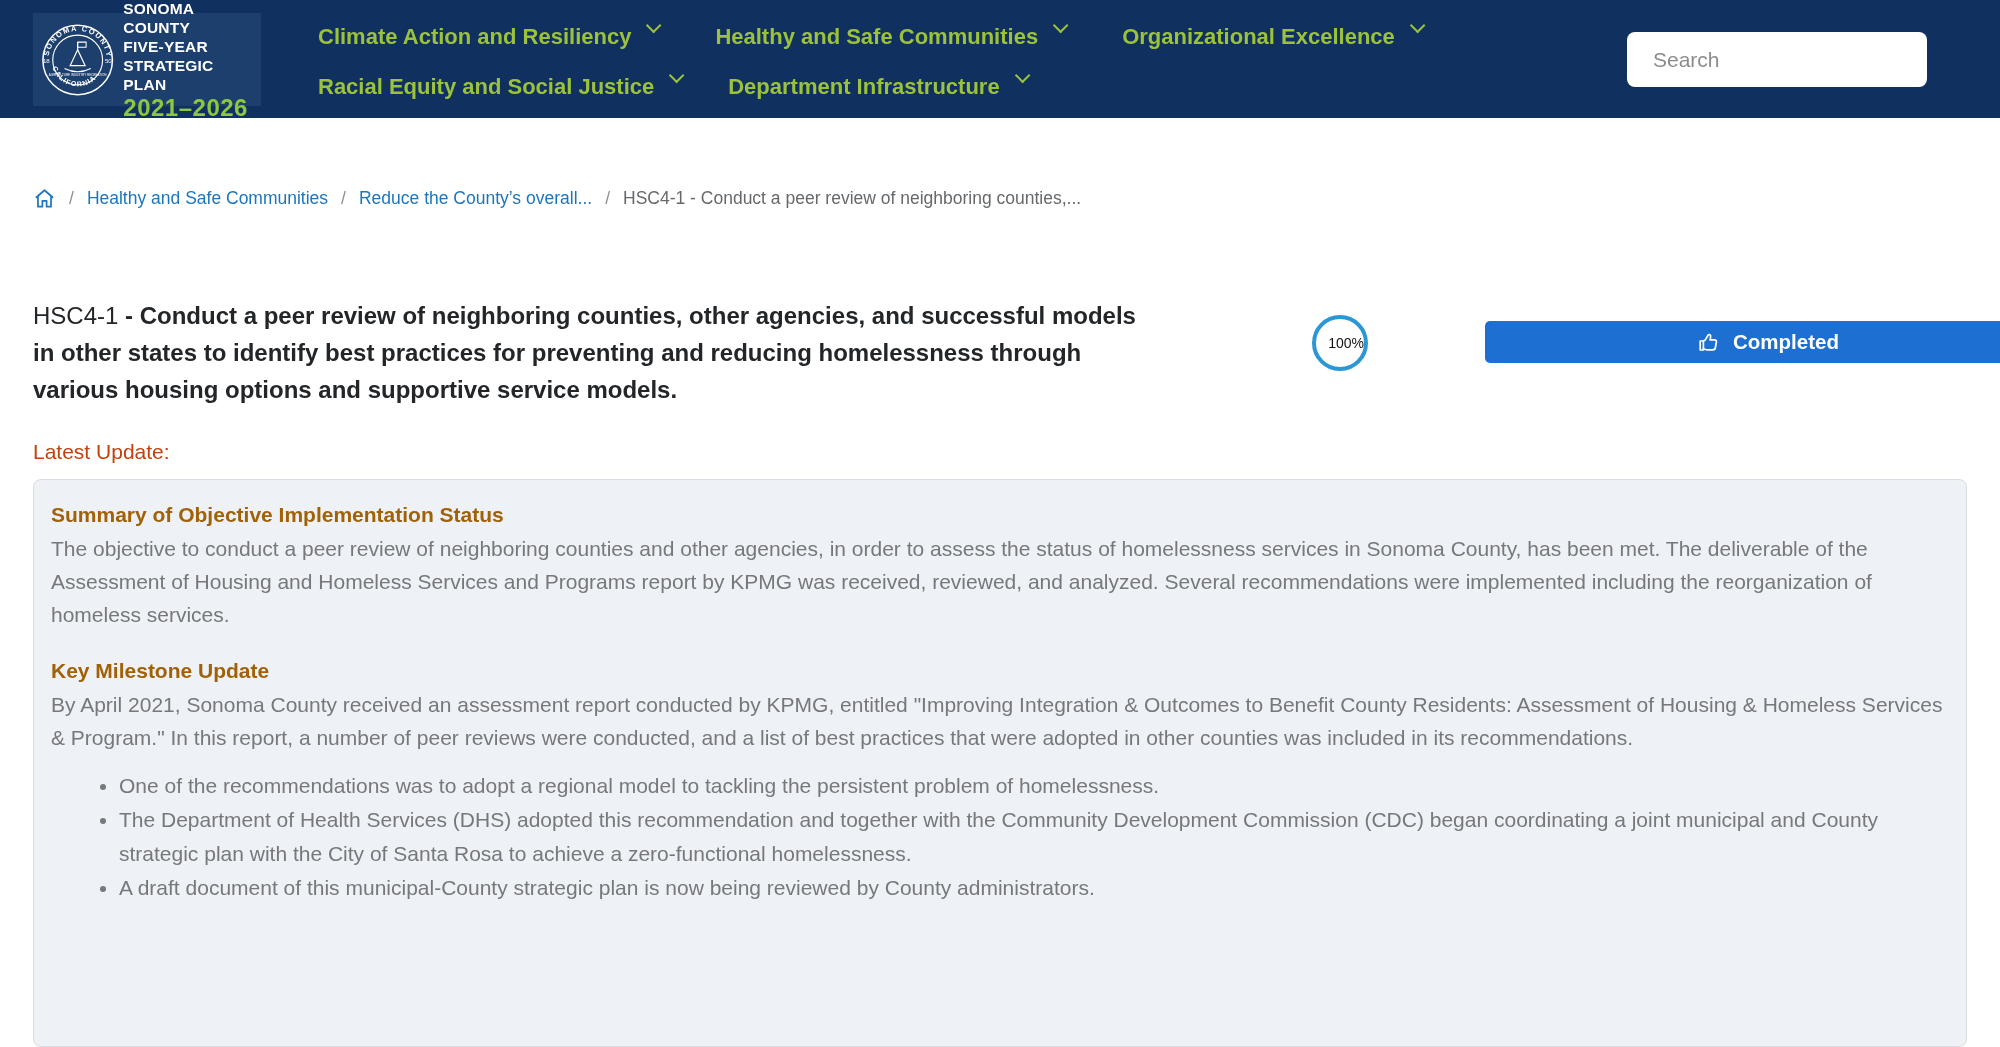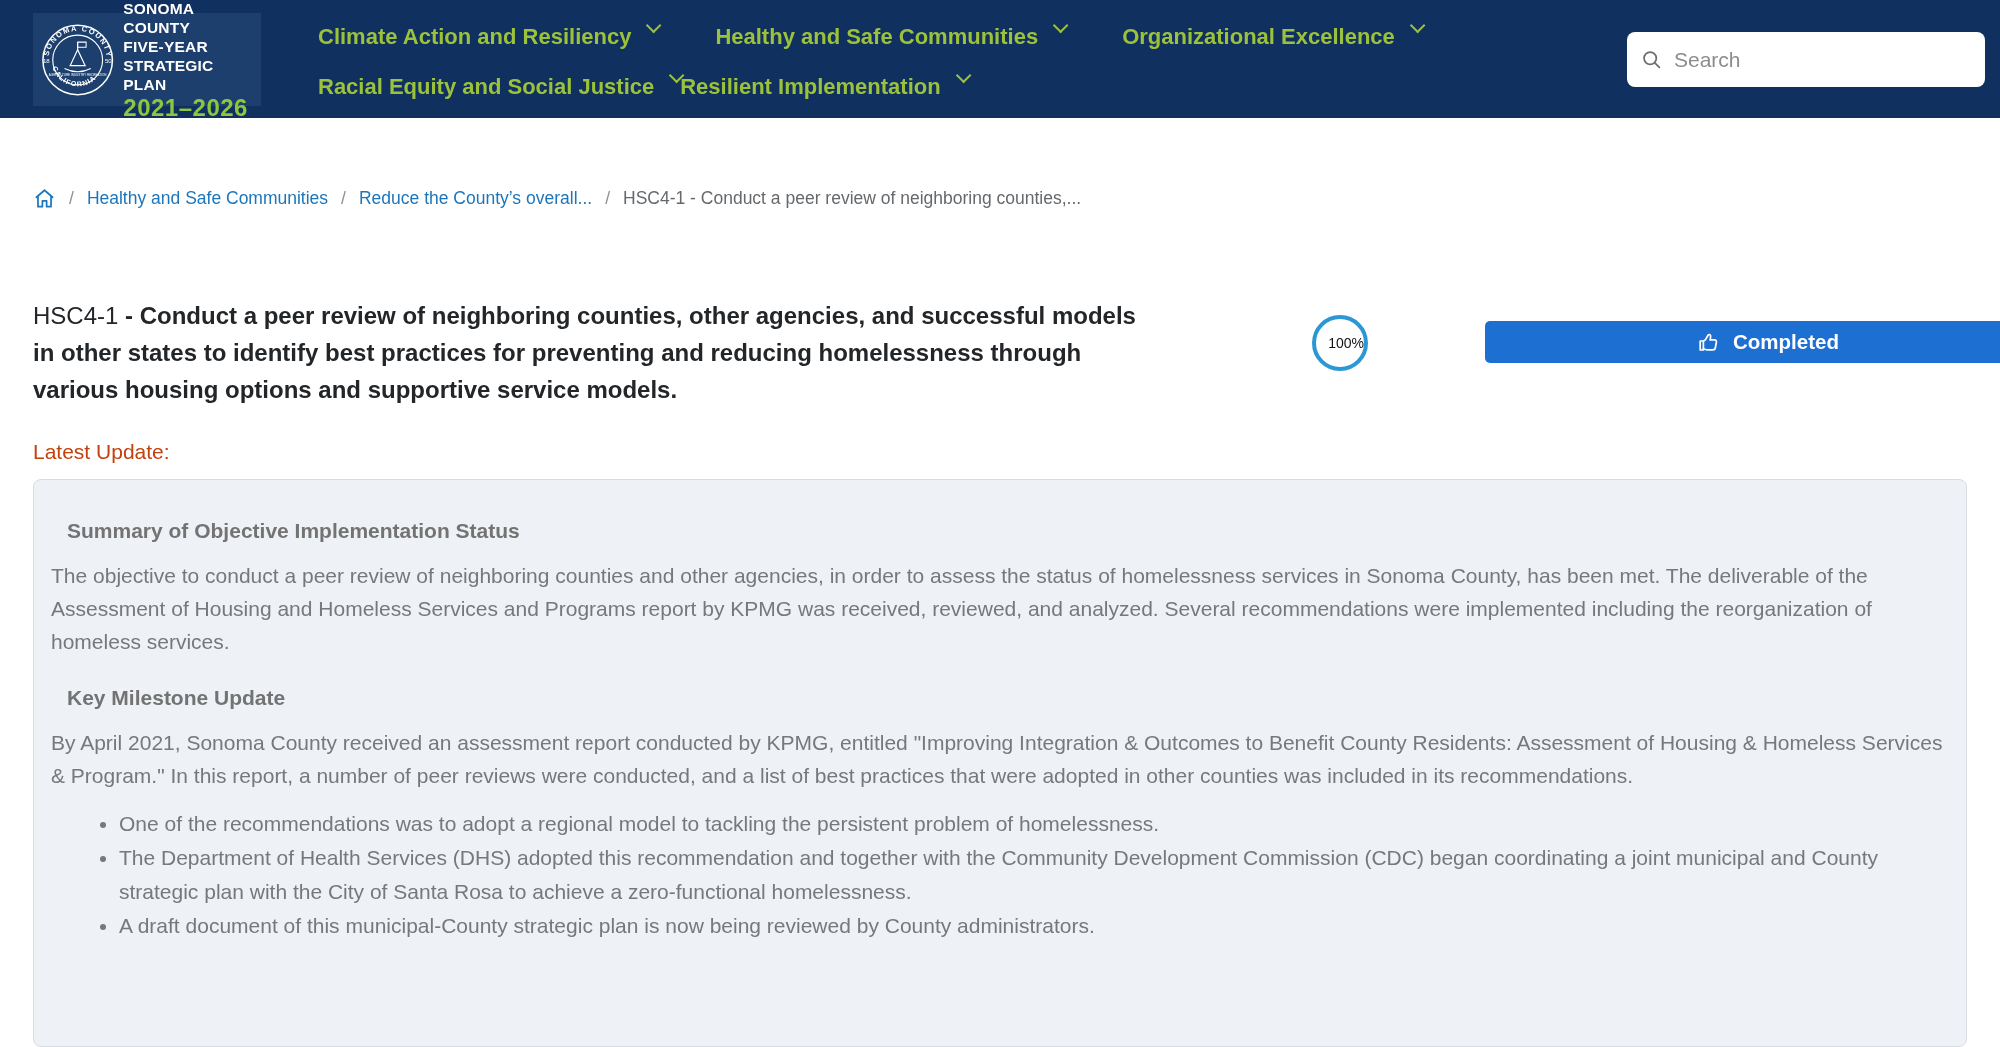--- a/index.html
+++ b/index.html
@@ -15,32 +15,32 @@
   .logo {
     position:absolute; left:33px; top:13px; width:228px; height:93px;
     background:#1d3f6d; display:flex; align-items:center; padding:5px 8px; cursor:pointer;
   }
   .logo-text { margin-left:9px; color:#ffffff; }
   .logo-line { font-size:15.5px; font-weight:700; letter-spacing:.2px; line-height:19px; }
   .logo-years { color:#8dc63f; font-size:24px; font-weight:800; letter-spacing:.5px; line-height:26px; margin-top:1px; }
 
   .nav-row { position:absolute; display:flex; }
   .nav-row1 { left:318px; top:22px; gap:58px; }
-  .nav-row2 { left:318px; top:72px; }
+  .nav-row2 { left:318px; top:72px; gap:48px; }
   .nav-item {
     color:#9cc23c; font-size:22px; font-weight:600; display:flex; align-items:flex-start; gap:15px;
     cursor:pointer; line-height:30px;
   }
   .chev {
     width:11px; height:11px; border-right:2px solid #9cc23c; border-bottom:2px solid #9cc23c;
     transform:rotate(45deg) translateY(-3px); display:inline-block;
   }
 
   .search-box {
-    position:absolute; left:1627px; top:32px; width:358px; height:55px; background:#ffffff;
+    position:absolute; left:1627px; top:32px; width:300px; height:55px; background:#ffffff;
     border-radius:8px; display:flex; align-items:center; padding:0 14px; gap:10px;
   }
   .search-box input {
     border:none; outline:none; flex:1; font-size:21px; color:#333;
     font-family:"Liberation Sans", sans-serif; background:transparent;
   }
   .search-box input::placeholder { color:#8c8c8c; }
 
   
   .breadcrumb {
@@ -75,21 +75,21 @@
   
   .latest-update-label {
     position:absolute; left:33px; top:440px; font-size:21px; font-weight:400; color:#c2410c;
   }
 
   .update-panel {
     position:absolute; left:33px; top:479px; width:1934px; height:568px;
     background:#eef1f6; border:1px solid #d8dce2; border-radius:8px;
     padding:22px 17px; color:#76787b;
   }
-  .section-heading { font-size:21px; font-weight:700; color:#737373; line-height:25px; margin:16px; }
+  .section-heading { font-size:21px; font-weight:700; color:#a16207; line-height:25px; margin:0; }
   .section-heading + .section-para { margin-top:5px; }
   .section-para { font-size:21px; line-height:33px; margin:0; }
   .section-para + .section-heading { margin-top:27px; }
   .update-bullets { margin:15px 0 0 0; padding-left:68px; }
   .update-bullets li { font-size:21px; line-height:34px; }
   .update-bullets li::marker { color:#76787b; }
   .bullets-heading { margin-top:29px; }
 </style>
 </head>
 <body>
@@ -140,21 +140,21 @@
       <span class="chev"></span>
     </div>
   </nav>
 
   <nav class="nav-row nav-row2">
     <div class="nav-item">
       <span>Racial Equity and Social Justice</span>
       <span class="chev"></span>
     </div>
     <div class="nav-item">
-      <span>Resilient Implementation</span>
+      <span>Department Infrastructure</span>
       <span class="chev"></span>
     </div>
   </nav>
 
   <div class="search-box">
     <svg width="21" height="21" viewBox="0 0 24 24" fill="none" stroke="#6e6e6e" stroke-width="2" stroke-linecap="round">
       <circle cx="10.5" cy="10.5" r="7"></circle>
       <line x1="15.8" y1="15.8" x2="21" y2="21"></line>
     </svg>
     <input type="text" placeholder="Search" style="">

